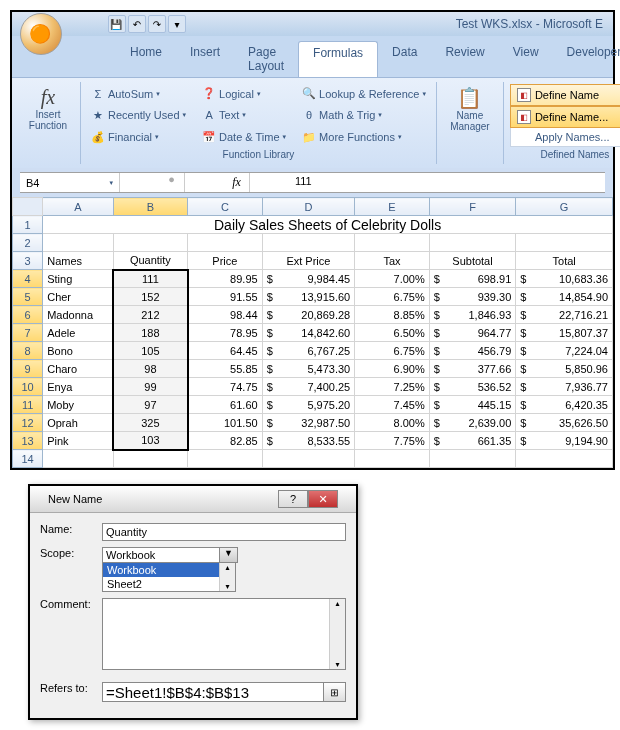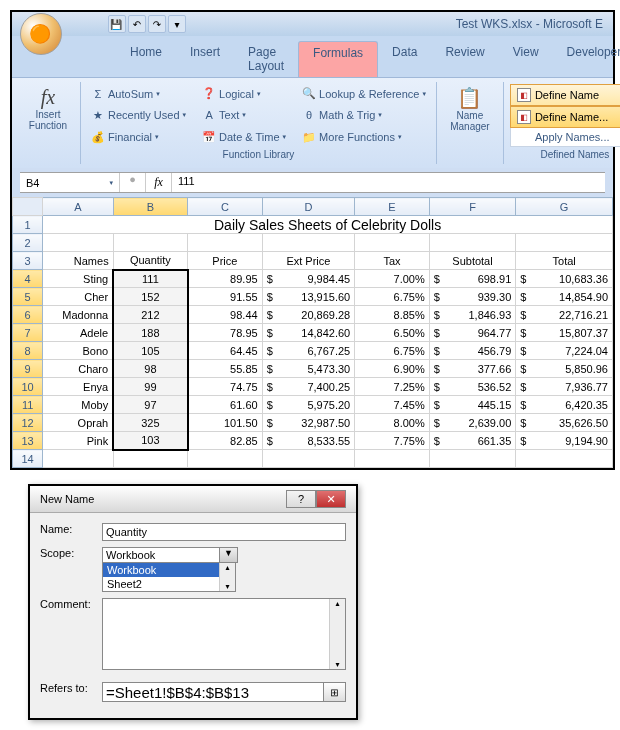--- a/index.html
+++ b/index.html
@@ -8,21 +8,21 @@
     .excel-window { width: 605px; border: 2px solid #000; background: #c5d9f1; }
     
     .titlebar { background: linear-gradient(#dce6f4, #b9d1ea); height: 24px; display: flex; align-items: center; padding: 0 4px; }
     .office-btn { width: 42px; height: 42px; background: radial-gradient(circle at 30% 30%, #fff, #f0c070, #d08030); border-radius: 50%; position: relative; top: 10px; left: 4px; border: 1px solid #a0a0a0; display: flex; align-items: center; justify-content: center; font-size: 18px; }
     .qat { display: flex; gap: 2px; margin-left: 50px; }
     .qat-btn { width: 18px; height: 18px; background: #d9e5f3; border: 1px solid #a9c0de; border-radius: 2px; display: flex; align-items: center; justify-content: center; font-size: 10px; }
     .title-text { flex: 1; text-align: right; color: #3b5a82; font-size: 12px; padding-right: 6px; overflow: hidden; white-space: nowrap; }
     
     .tabs-row { display: flex; padding: 5px 8px 0 60px; gap: 0; margin-left: 44px; }
     .tab { padding: 4px 14px; color: #3b5a82; font-size: 12px; cursor: pointer; border-radius: 3px 3px 0 0; }
-    .tab.active { background: #fca5a5; border: 1px solid #a0b8d8; border-bottom: none; }
+    .tab.active { background: #ffffff; border: 1px solid #a0b8d8; border-bottom: none; }
     
     .ribbon { background: linear-gradient(#e8f0fb, #d0e0f5); border-top: 1px solid #a0b8d8; display: flex; padding: 4px; min-height: 90px; }
     .ribbon-group { border-right: 1px solid #a9c0de; padding: 2px 6px; display: flex; flex-direction: column; position: relative; }
     .ribbon-group-label { text-align: center; font-size: 10px; color: #3b5a82; padding: 2px 0; }
     
     .insert-fn { display: flex; flex-direction: column; align-items: center; width: 52px; padding: 2px; }
     .fx-large { font-size: 20px; font-style: italic; font-family: serif; color: #444; }
     .insert-fn-label { font-size: 10px; text-align: center; color: #3b5a82; line-height: 1.1; }
     
     .fn-lib-grid { display: grid; grid-template-columns: repeat(3, auto); gap: 2px 8px; font-size: 11px; color: #3b5a82; flex: 1; }
@@ -32,49 +32,49 @@
     
     .name-mgr { display: flex; flex-direction: column; align-items: center; width: 54px; padding: 2px; }
     .nm-icon { font-size: 20px; }
     
     .def-names-col { display: flex; flex-direction: column; gap: 0; width: 130px; }
     .def-name-btn { border: 1px solid #e0a040; background: linear-gradient(#fff4d8, #ffe8a8); padding: 3px 6px; font-size: 11px; display: flex; align-items: center; gap: 4px; cursor: pointer; }
     .def-name-btn.menu-item { background: linear-gradient(#ffe8a8, #ffd870); }
     .def-name-plain { padding: 3px 6px; font-size: 11px; display: flex; align-items: center; gap: 4px; cursor: pointer; color: #3b5a82; background: #fff; border: 1px solid #c8d4e4; border-top: none; }
     .def-icon { width: 14px; height: 14px; background: #fff; border: 1px solid #888; font-size: 8px; display: flex; align-items: center; justify-content: center; color: #c03030; }
     
-    .formula-bar { display: flex; background: #fff; border-top: 1px solid #a0a0a0; border-bottom: 1px solid #a0a0a0; }
+    .formula-bar { display: flex; background: #fff; border-top: 1px solid #a0a0a0; border-bottom: 1px solid #a0a0a0; gap: 39px; }
     .name-box { width: 100px; border-right: 1px solid #ccc; padding: 2px 6px; display: flex; align-items: center; justify-content: space-between; font-size: 11px; }
     .fb-fx { width: 26px; text-align: center; font-style: italic; font-family: serif; border-right: 1px solid #ccc; padding: 2px; font-size: 12px; }
     .fb-input { flex: 1; padding: 2px 6px; font-size: 11px; }
     
     .grid-area { background: #fff; overflow: hidden; }
     .sheet-table { border-collapse: collapse; width: 100%; font-size: 11px; }
     .sheet-table th, .sheet-table td { border: 1px solid #d4d4d4; height: 18px; }
     .col-hdr, .row-hdr { background: linear-gradient(#f8fafd, #e4ecf7); color: #3b5a82; font-weight: normal; text-align: center; border: 1px solid #9eb6ce !important; }
     .col-hdr { height: 18px; }
     .col-hdr.sel { background: linear-gradient(#ffe9a8, #ffd870); }
     .row-hdr { width: 30px; }
     .row-hdr.sel { background: linear-gradient(#ffe9a8, #ffd870); }
     .corner { background: #e4ecf7; }
     .title-cell { text-align: center; font-size: 14px; }
     .hdr-cell { text-align: center; }
     .cell-r { text-align: right; padding: 0 4px; }
-    .cell-l { text-align: right; padding: 0 4px; }
+    .cell-l { text-align: left; padding: 0 4px; }
     .cell-c { text-align: center; }
     .money { display: flex; justify-content: space-between; padding: 0 4px; }
     .qty-col { background: #f4f4f4; }
     .sel-b-t { border-top: 2px solid #000 !important; }
     .sel-b-b { border-bottom: 2px solid #000 !important; }
     .sel-b-l { border-left: 2px solid #000 !important; }
     .sel-b-r { border-right: 2px solid #000 !important; }
     
     
     .dialog-window { width: 330px; margin: 14px 0 0 18px; border: 2px solid #000; background: #f0f0f0; box-shadow: 2px 2px 6px rgba(0,0,0,0.3); }
-    .dlg-title { background: linear-gradient(#fff, #d8d8d8); padding: 4px 10px; display: flex; align-items: center; justify-content: space-between; border-bottom: 1px solid #aaa; }
+    .dlg-title { background: linear-gradient(#fff, #d8d8d8); padding: 4px 18px; display: flex; align-items: center; justify-content: space-between; border-bottom: 1px solid #aaa; }
     .dlg-title-text { font-size: 11px; }
     .dlg-ctrls { display: flex; gap: 0; }
     .dlg-ctrl { width: 30px; height: 18px; border: 1px solid #888; display: flex; align-items: center; justify-content: center; font-size: 11px; background: linear-gradient(#f4f4f4,#dcdcdc); }
     .dlg-ctrl.close { background: linear-gradient(#e07070,#c03030); color: #fff; }
     .dlg-body { padding: 10px; }
     .dlg-row { display: flex; align-items: flex-start; margin-bottom: 6px; }
     .dlg-label { width: 62px; font-size: 11px; }
     .dlg-input { flex: 1; border: 1px solid #888; padding: 1px 3px; font-size: 11px; background: #fff; height: 18px; }
     .dlg-dd-wrap { flex: 1; position: relative; }
     .dlg-dd { width: 136px; border: 1px solid #888; background: #fff; display: flex; }

